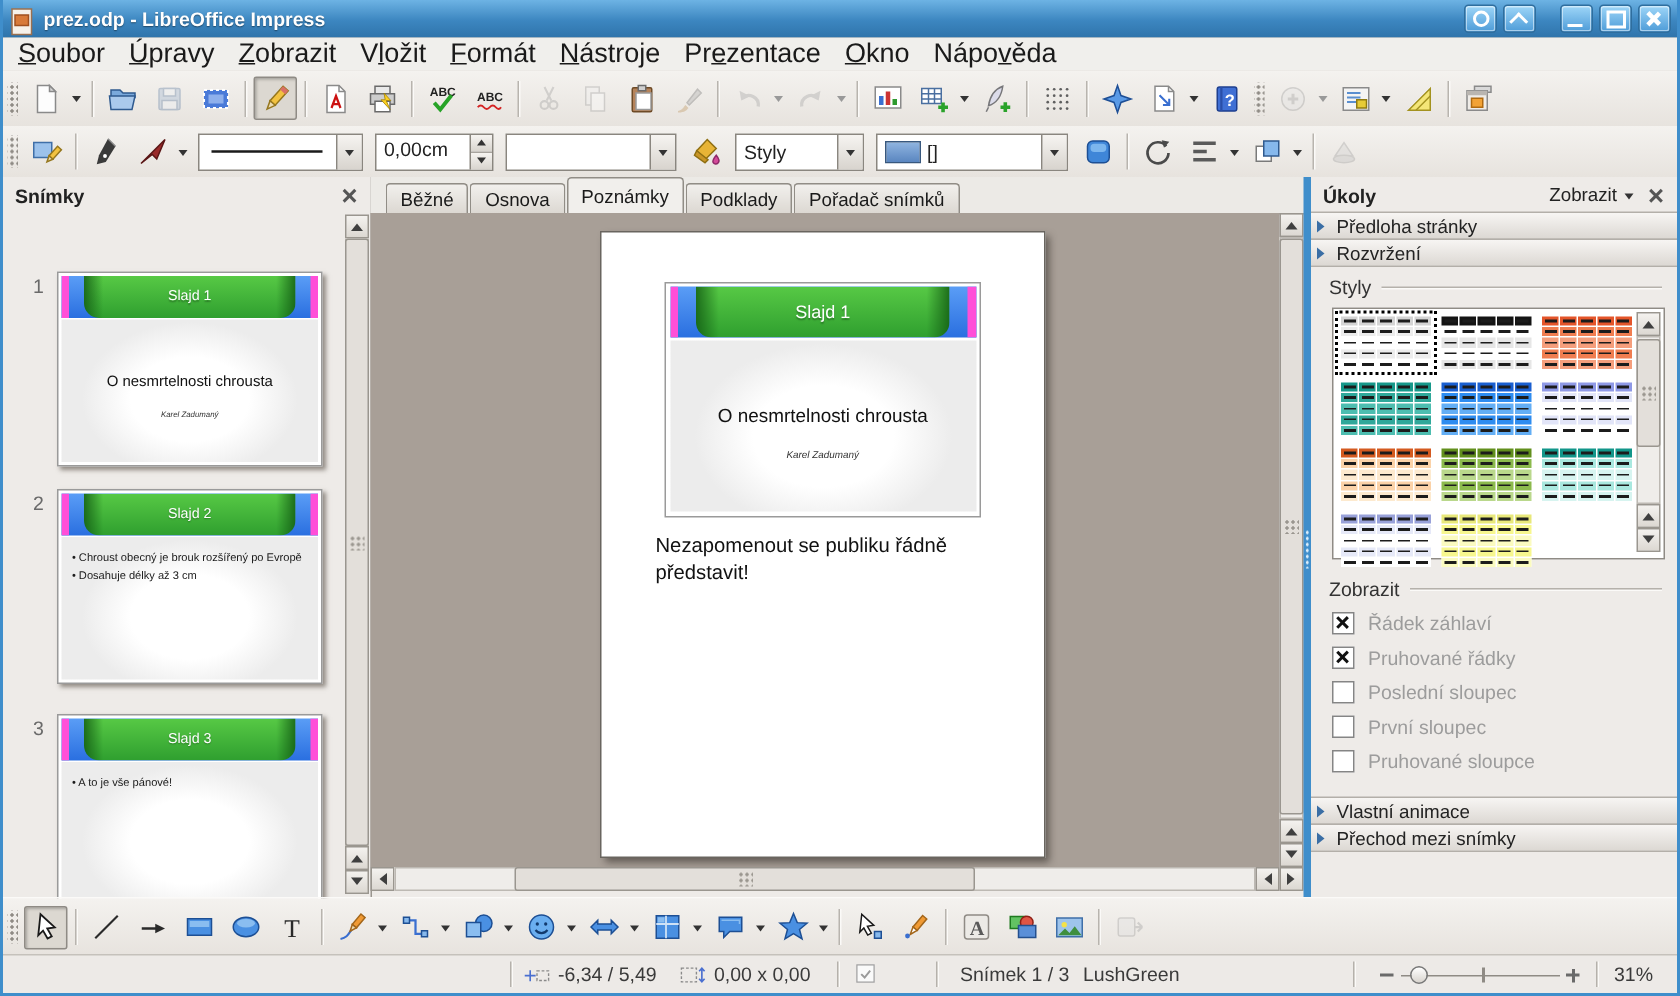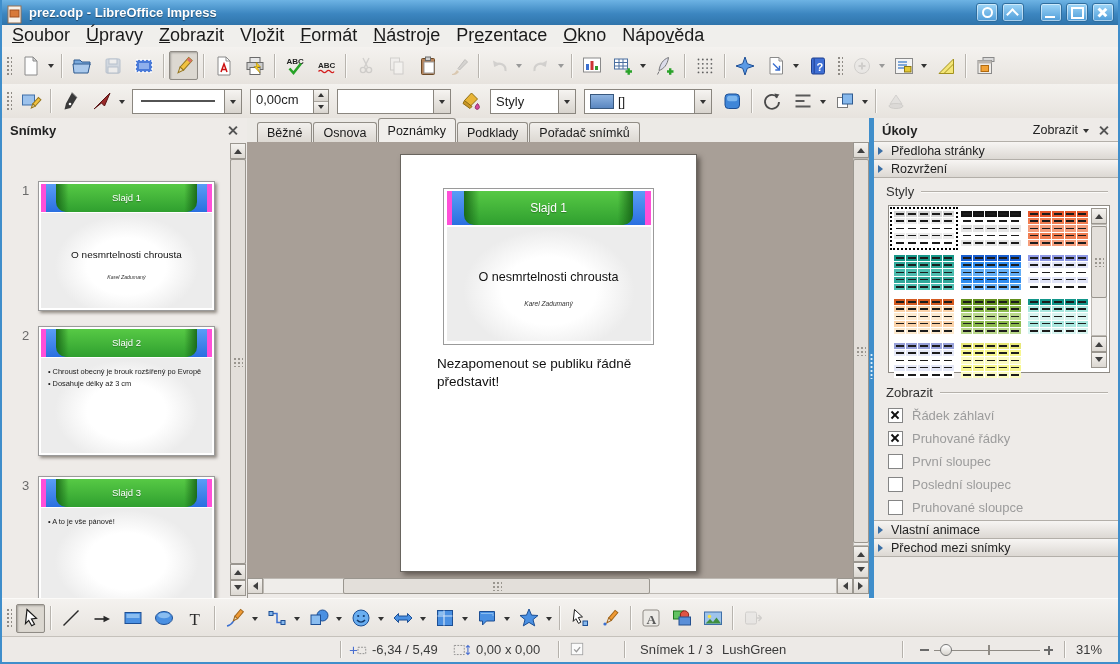--- a/index.html
+++ b/index.html
@@ -1089,33 +1089,33 @@
       </div>
       <div class="cbrow">
         <div class="cbx">
           <span class="g-x1"></span>
           <span class="g-x2"></span>
         </div>
         <span class="cblabel">Pruhované řádky</span>
       </div>
       <div class="cbrow">
         <div class="cbx"></div>
-        <span class="cblabel">První sloupec</span>
+        <span class="cblabel">Poslední sloupec</span>
       </div>
       <div class="cbrow">
         <div class="cbx"></div>
-        <span class="cblabel">Poslední sloupec</span>
+        <span class="cblabel">První sloupec</span>
       </div>
       <div class="cbrow">
         <div class="cbx"></div>
         <span class="cblabel">Pruhované sloupce</span>
       </div>
     </div>
 
-  <div class="sech" style="margin-top:1px">
+  <div class="sech" style="margin-top:12px">
     <span class="tri r"></span>
     <span>Vlastní animace</span>
   </div>
   <div class="sech">
     <span class="tri r"></span>
     <span>Přechod mezi snímky</span>
   </div>
 </div>
 
 <div id="drawbar" class="toolbar">

